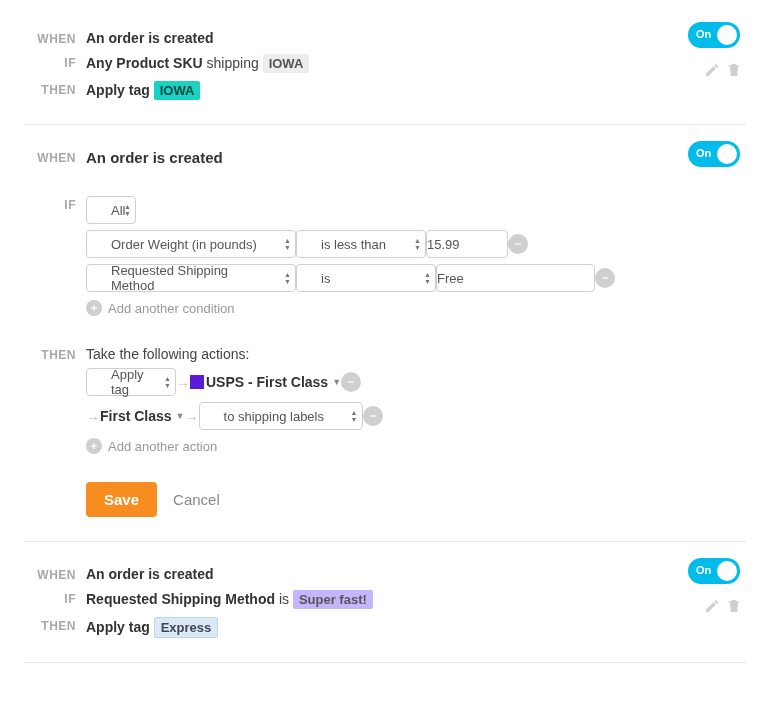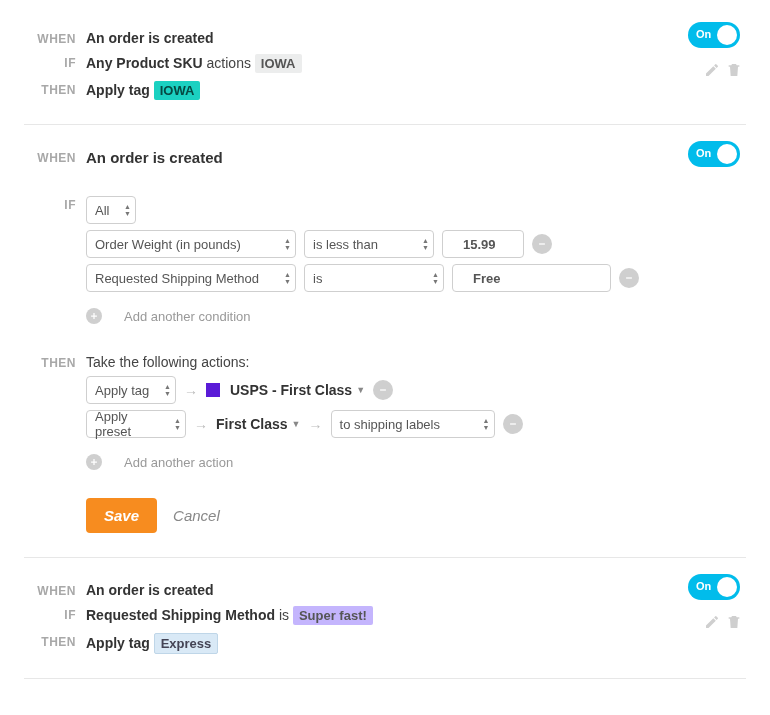--- a/index.html
+++ b/index.html
@@ -78,65 +78,65 @@
     position: absolute; right: 4px; top: 36px;
   }
   
   .sel, .inp {
     height: 28px;
     border: 1px solid #cfcfcf;
     border-radius: 4px;
     background: #fff;
     font-size: 13px;
     color: #555;
-    padding: 0 22px 0 8px;
+    padding: 0 22px 0 24px;
     position: relative;
     display: inline-flex;
     align-items: center;
     cursor: pointer;
   }
-  .inp { cursor: text; padding: 0 20px; font-weight: bold; }
+  .inp { cursor: text; padding: 0 0; }
   .sel .spin {
     position: absolute; right: 4px; top: 50%; transform: translateY(-50%);
     display: flex; flex-direction: column; gap: 0px; font-size: 7px; color: #777; line-height: 7px;
   }
   .sel-sm { width: 50px; }
   .sel-field { width: 210px; }
   .sel-op1 { width: 130px; }
   .sel-op2 { width: 140px; }
   .inp-val1 { width: 82px; }
   .inp-val2 { width: 159px; }
   .sel-action { width: 90px; }
   .sel-action2 { width: 100px; }
   .sel-dest { width: 164px; }
   .cond-row, .act-row {
-    display: flex; align-items: center; gap: 8px; margin: 6px 0;
+    display: flex; align-items: center; margin: 6px 0;
   }
   .circle-btn {
     width: 20px; height: 20px; border-radius: 50%;
     background: #cfcfcf; display: inline-flex; align-items: center; justify-content: center;
   }
   .circle-btn svg { width: 10px; height: 10px; fill: #fff; }
   .plus-btn {
     width: 16px; height: 16px; border-radius: 50%;
     background: #cfcfcf; display: inline-flex; align-items: center; justify-content: center;
     flex-shrink: 0;
   }
   .plus-btn svg { width: 10px; height: 10px; fill: #fff; }
-  .add-link { display: flex; align-items: center; gap: 22px; color: #999; font-size: 13px; margin-top: 16px; cursor: pointer; }
+  .add-link { display: flex; align-items: center; gap: 6px; color: #999; font-size: 13px; margin-top: 8px; cursor: pointer; }
   .arrow { color: #bbb; font-size: 14px; }
   .dd-text { font-weight: 700; color: #333; display: inline-flex; align-items: center; gap: 4px; cursor: pointer; }
   .dd-text .car { font-size: 9px; color: #888; }
   .swatch { width: 14px; height: 14px; background: #5a1bd7; display: inline-block; margin-right: 2px; }
   .btn-row { display: flex; align-items: center; gap: 16px; margin-top: 28px; }
   .btn-save {
     background: #f78c1f; color: #fff; font-weight: 700; font-size: 15px;
-    border: none; border-radius: 4px; padding: 9px 18px; cursor: pointer; font-style: italic;
-  }
-  .btn-cancel { color: #888; font-size: 15px; cursor: pointer; font-style: italic; }
+    border: none; border-radius: 4px; padding: 9px 18px; cursor: pointer;
+  }
+  .btn-cancel { color: #888; font-size: 15px; cursor: pointer; }
   .cond-header { display: flex; align-items: center; gap: 6px; margin-bottom: 4px; }
   .section-gap { height: 8px; }
 </style>
 </head>
 <body>
 
 <div class="rule">
   <div class="top-controls">
     <div class="toggle">
       <span class="txt">On</span>
@@ -156,21 +156,21 @@
   <div class="row">
     <div class="label-col">WHEN</div>
     <div class="content-col">
       <span class="bold">An order is created</span>
     </div>
   </div>
   <div class="row">
     <div class="label-col">IF</div>
     <div class="content-col">
       <span class="bold">Any Product SKU</span>
-      <span>actions</span>
+      <span>shipping</span>
       <span class="tag tag-iowa-gray">IOWA</span>
     </div>
   </div>
   <div class="row">
     <div class="label-col">THEN</div>
     <div class="content-col">
       <span class="bold">Apply tag</span>
       <span class="tag tag-iowa-cyan">IOWA</span>
     </div>
   </div>
@@ -273,24 +273,20 @@
           <span class="car">▼</span>
         </span>
         <span class="circle-btn">
           <svg viewBox="0 0 24 24">
               <rect x="5" y="10.5" width="14" height="3"></rect>
             </svg>
         </span>
       </div>
 
       <div class="act-row">
-        <div class="sel sel-action2">
-          <span>Apply preset</span>
-          <span class="spin">▲<br>▼</span>
-        </div>
         <span class="arrow">→</span>
         <span class="dd-text">
           <span>First Class</span>
           <span class="car">▼</span>
         </span>
         <span class="arrow">→</span>
         <div class="sel sel-dest">
           <span>to shipping labels</span>
           <span class="spin">▲<br>▼</span>
         </div>

